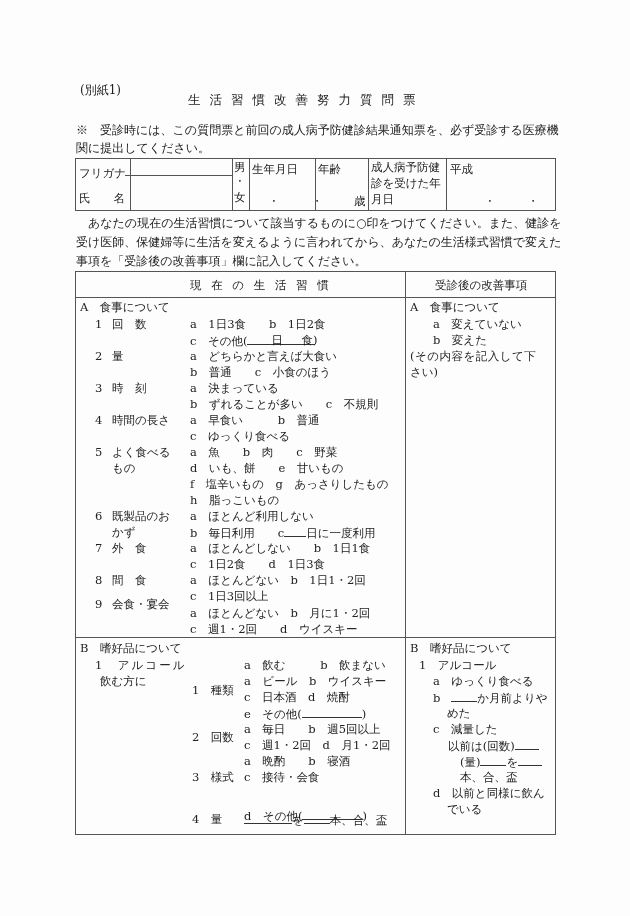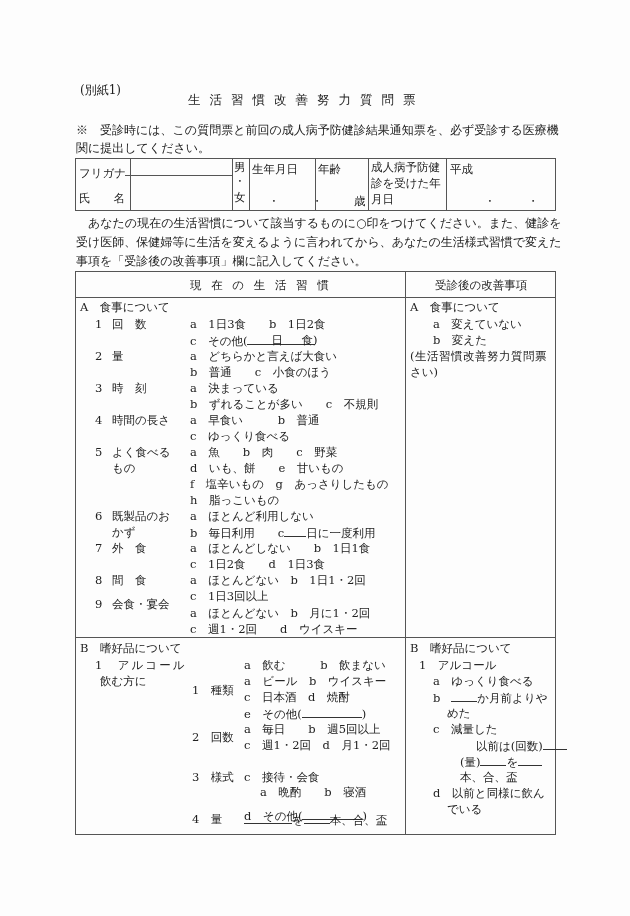--- a/index.html
+++ b/index.html
@@ -120,61 +120,61 @@
 <div class="abs t" style="left:190px;top:588px;">c　1日3回以上</div>
 
 <div class="abs t" style="left:95px;top:596px;">9</div>
 <div class="abs t" style="left:112px;top:596px;">会食・宴会</div>
 <div class="abs t" style="left:190px;top:605px;">a　ほとんどない　b　月に1・2回</div>
 <div class="abs t" style="left:190px;top:621px;">c　週1・2回　　d　ウイスキー</div>
 
 <div class="abs t" style="left:410px;top:299px;">A　食事について</div>
 <div class="abs t" style="left:433px;top:316px;">a　変えていない</div>
 <div class="abs t" style="left:433px;top:332px;">b　変えた</div>
-<div class="abs t" style="left:410px;top:348px;letter-spacing:0.5px;">(生活習慣改善努力質問票</div>
+<div class="abs t" style="left:410px;top:348px;letter-spacing:0.5px;">(その内容を記入して下</div>
 <div class="abs t" style="left:410px;top:364px;">さい)</div>
 <div style="position:absolute;left:408px;top:382px;width:145px;height:250px;"></div>
 
 <div class="abs t" style="left:80px;top:640px;">B　嗜好品について</div>
 <div class="abs t" style="left:95px;top:657px;letter-spacing:2px;">1　アルコール</div>
 <div class="abs t" style="left:100px;top:673px;">飲む方に</div>
 <div class="abs t" style="left:244px;top:657px;">a　飲む　　　b　飲まない</div>
 
 <div class="abs t" style="left:192px;top:682px;">1　種類</div>
 <div class="abs t" style="left:244px;top:673px;">a　ビール　b　ウイスキー</div>
 <div class="abs t" style="left:244px;top:689px;">c　日本酒　d　焼酎</div>
 <div class="abs t" style="left:244px;top:705px;">
   <span>e　その他(</span><span class="ul" style="width:60px;"></span><span>)</span>
 </div>
 
 <div class="abs t" style="left:192px;top:729px;">2　回数</div>
 <div class="abs t" style="left:244px;top:721px;">a　毎日　　b　週5回以上</div>
 <div class="abs t" style="left:244px;top:737px;">c　週1・2回　d　月1・2回</div>
 
 <div class="abs t" style="left:192px;top:769px;">3　様式</div>
-<div class="abs t" style="left:260px;top:753px;margin-top:31px;">a　晩酌　　b　寝酒</div>
+<div class="abs t" style="left:244px;top:753px;">a　晩酌　　b　寝酒</div>
 <div class="abs t" style="left:244px;top:769px;">c　接待・会食</div>
 <div class="abs t" style="left:244px;top:807px;">
   <span>d　その他(</span><span class="ul" style="width:60px;"></span><span>)</span>
 </div>
 
 <div class="abs t" style="left:192px;top:811px;">4　量</div>
 <div class="abs t" style="left:244px;top:811px;">
   <span class="ul" style="width:48px;"></span><span>を</span><span class="ul" style="width:26px;"></span><span>本、合、盃</span>
 </div>
 
 <div class="abs t" style="left:410px;top:640px;">B　嗜好品について</div>
 <div class="abs t" style="left:419px;top:657px;">1　アルコール</div>
 <div class="abs t" style="left:433px;top:673px;">a　ゆっくり食べる</div>
 <div class="abs t" style="left:433px;top:689px;">
   <span>b</span>&nbsp;&nbsp;&nbsp;<span class="ul" style="width:26px;"></span><span>か月前よりや</span>
 </div>
 <div class="abs t" style="left:447px;top:705px;">めた</div>
 <div class="abs t" style="left:433px;top:721px;">c　減量した</div>
-<div class="abs t" style="left:476px;top:737px;">
+<div class="abs t" style="left:448px;top:737px;">
   <span>以前は(回数)</span><span class="ul" style="width:24px;"></span>
 </div>
 <div class="abs t" style="left:460px;top:753px;">
   <span>(量)</span><span class="ul" style="width:26px;"></span><span>を</span><span class="ul" style="width:24px;"></span>
 </div>
 <div class="abs t" style="left:460px;top:769px;">本、合、盃</div>
 <div class="abs t" style="left:433px;top:785px;">d　以前と同様に飲ん</div>
 <div class="abs t" style="left:447px;top:801px;">でいる</div>
 
 </body></html>

